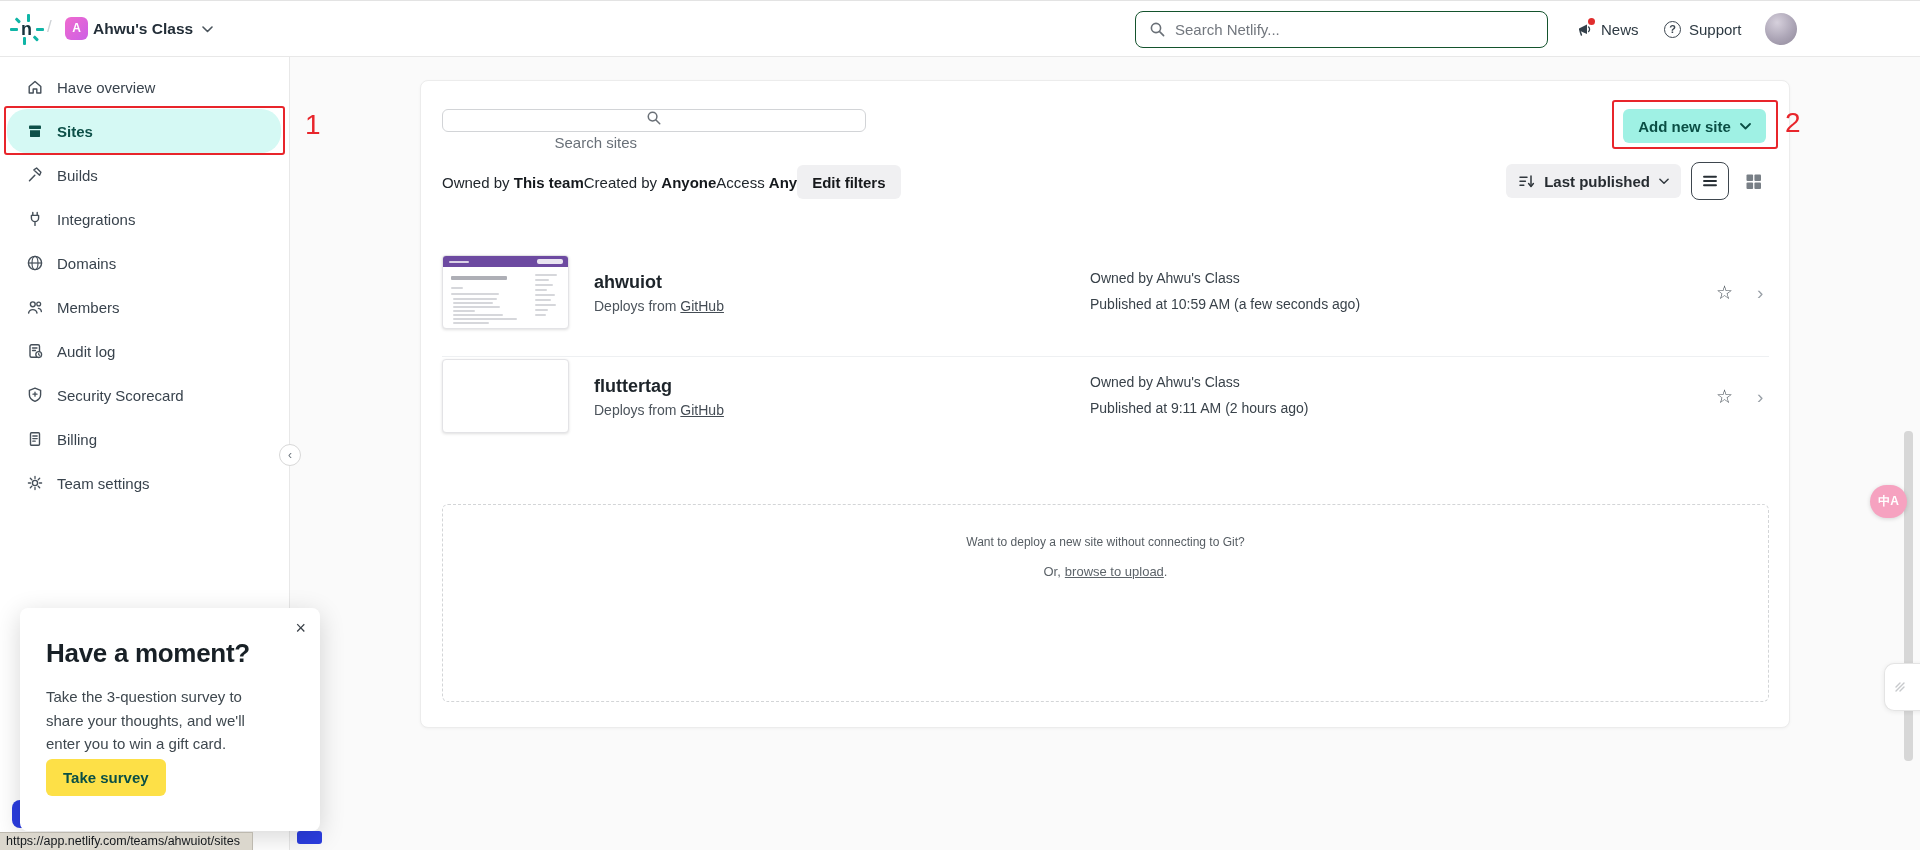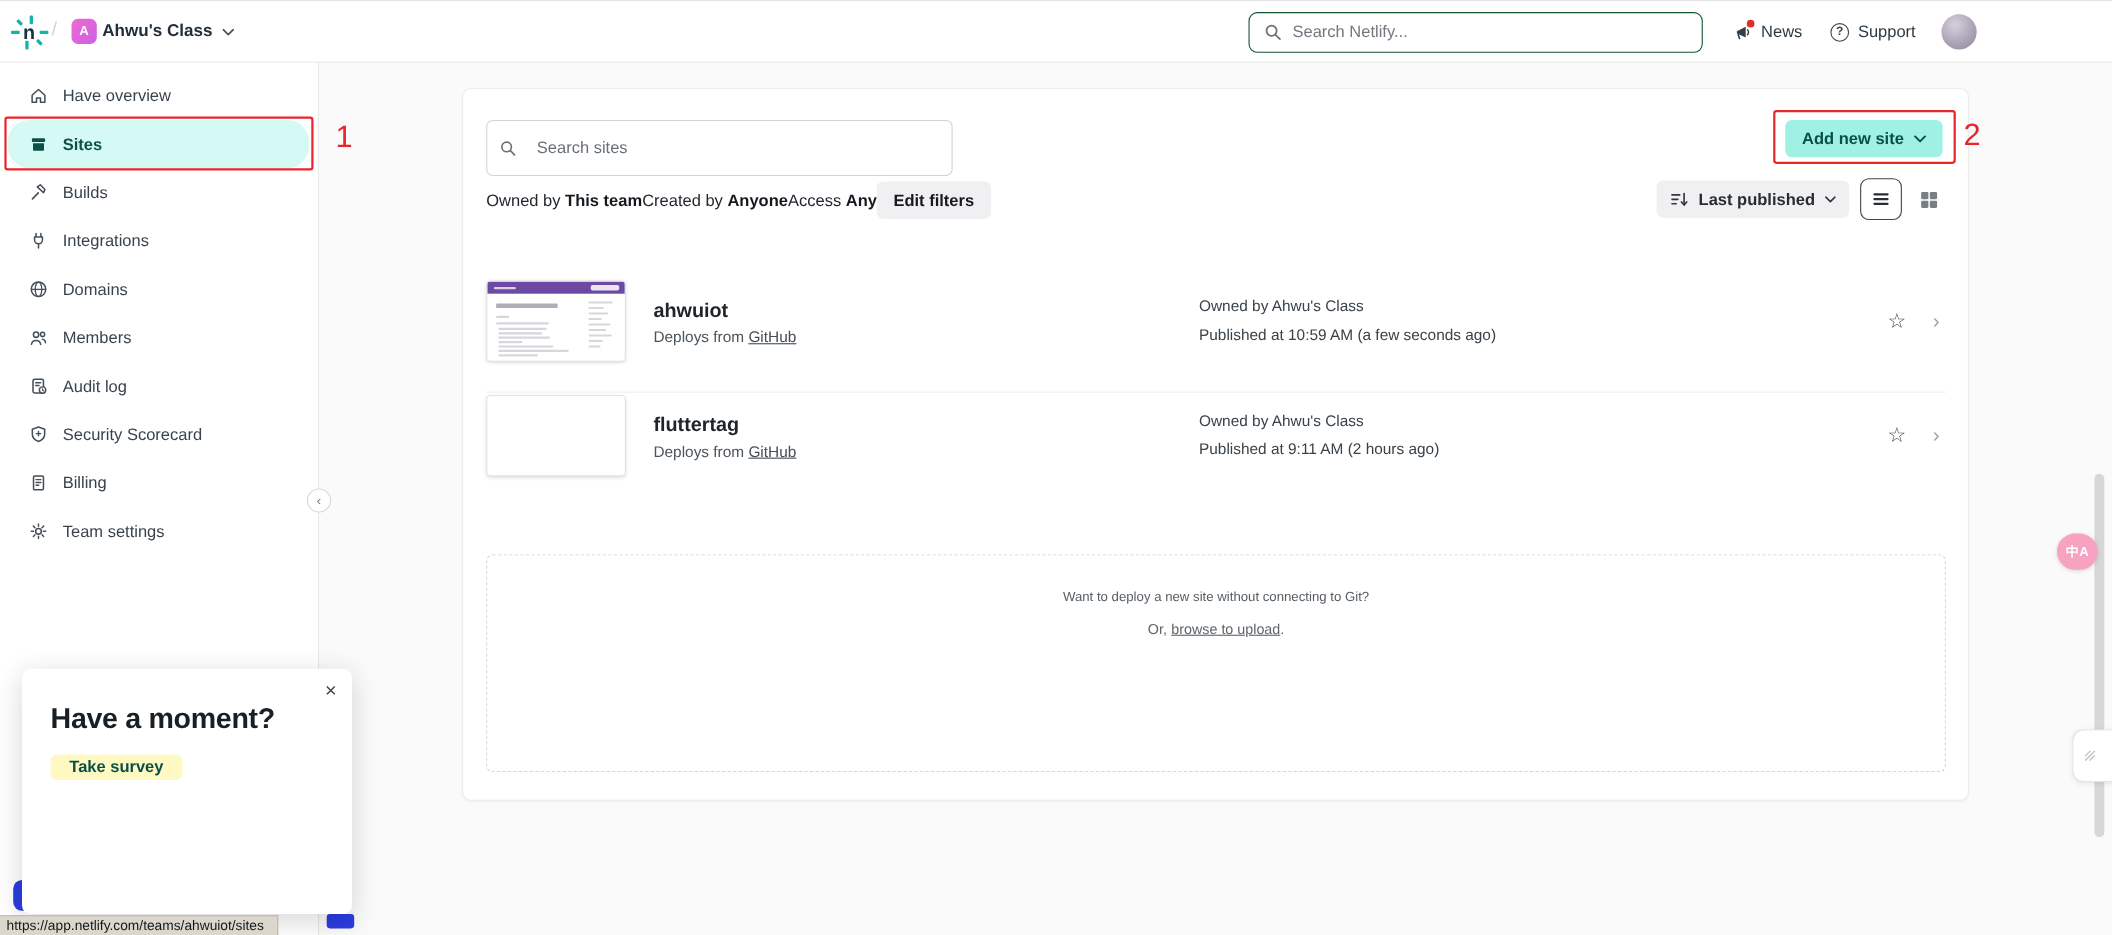--- a/index.html
+++ b/index.html
@@ -41,21 +41,21 @@
   .avatar{position:absolute;left:1765px;top:12px;width:32px;height:32px;border-radius:50%;background:radial-gradient(circle at 38% 30%,#d6d0dc,#aca5b6 55%,#8f8899);cursor:pointer;}
 
   
   .sidebar{position:absolute;left:0;top:56px;width:290px;bottom:0;background:#fff;border-right:1px solid #e8e8e8;padding-top:8px;z-index:10;}
   .side-item{height:44px;display:flex;align-items:center;gap:13px;padding-left:26px;font-size:15px;font-weight:500;color:#39434d;cursor:pointer;}
   .side-item.active{margin:0 8px 0 7px;padding-left:19px;background:#d5f9f4;border-radius:20px;color:#0d5048;font-weight:700;}
   .collapse-btn{position:absolute;left:279px;top:443px;width:22px;height:22px;border-radius:50%;background:#fff;border:1px solid #d8d8d8;color:#6a737b;font-size:12px;text-align:center;line-height:19px;cursor:pointer;z-index:12;}
 
   
   .card{position:absolute;left:420px;top:79px;width:1370px;height:648px;background:#fff;border:1px solid #ececec;border-radius:8px;box-shadow:0 1px 3px rgba(0,0,0,.04);z-index:5;}
-  .site-search{position:absolute;left:21px;top:28px;width:424px;height:51px;border:1px solid #d2d4d7;border-radius:6px;display:flex;align-items:center;padding:0 11px;gap:18px;background:#fff;}
+  .site-search{position:absolute;left:21px;top:28px;width:424px;height:23px;border:1px solid #d2d4d7;border-radius:6px;display:flex;align-items:center;padding:0 11px;gap:8px;background:#fff;flex-direction:column;}
   .site-search input{border:0;outline:0;flex:1;font-size:15px;font-family:"Liberation Sans",sans-serif;color:#32393f;background:transparent;}
   .site-search input::placeholder{color:#697078;}
   .add-btn{position:absolute;left:1202px;top:28px;width:143px;height:34px;background:#9ff1e4;border:0;border-radius:6px;font-family:"Liberation Sans",sans-serif;font-size:15px;font-weight:700;color:#0a4f45;display:flex;align-items:center;justify-content:center;gap:9px;cursor:pointer;}
 
   .filters{position:absolute;left:21px;top:84px;height:34px;display:flex;align-items:center;font-size:15px;color:#21272d;}
   .filters b{color:#15191d;}
   .chip-btn{height:34px;padding:0 15px;background:#f0f0f2;border:0;border-radius:6px;font-family:"Liberation Sans",sans-serif;font-size:15px;font-weight:700;color:#17191c;cursor:pointer;display:flex;align-items:center;gap:9px;}
   .filters-right{position:absolute;right:22px;top:80px;height:40px;display:flex;align-items:center;gap:10px;}
   .sort-pill{height:34px;padding:0 12px;background:#f0f0f2;border-radius:6px;display:flex;align-items:center;gap:9px;font-size:15px;font-weight:700;color:#272c31;cursor:pointer;}
   .view-list{width:38px;height:38px;border:1.5px solid #3e464e;border-radius:8px;background:#fff;display:flex;align-items:center;justify-content:center;cursor:pointer;}
@@ -92,21 +92,21 @@
   .anno-2{left:1612px;top:99px;width:166px;height:49px;}
   .anno-num{position:absolute;color:#e8252b;font-size:28px;z-index:40;}
   .num-1{left:305px;top:108px;}
   .num-2{left:1785px;top:106px;}
 
   
   .survey{position:absolute;left:20px;top:607px;width:300px;height:223px;background:#fff;border-radius:8px;box-shadow:0 6px 26px rgba(0,0,0,.16);z-index:50;padding:30px 26px;}
   .survey-close{position:absolute;right:14px;top:10px;font-size:18px;color:#3c434a;cursor:pointer;background:none;border:0;font-family:"Liberation Sans",sans-serif;}
   .survey-title{font-size:26px;font-weight:700;color:#182026;letter-spacing:-.3px;}
   .survey-body{margin-top:16px;width:232px;font-size:15px;line-height:1.58;color:#3f484f;}
-  .survey-btn{margin-top:17px;height:23px;padding:0 17px;background:#fef9c3;border:0;border-radius:6px;font-family:"Liberation Sans",sans-serif;font-size:15px;font-weight:700;color:#0a4f45;cursor:pointer;}
+  .survey-btn{margin-top:3px;height:37px;padding:0 17px;background:#fde047;border:0;border-radius:6px;font-family:"Liberation Sans",sans-serif;font-size:15px;font-weight:700;color:#0a4f45;cursor:pointer;}
 
   
   .blue-frag-1{position:absolute;left:12px;top:799px;width:28px;height:28px;border-radius:8px;background:#2b3de0;z-index:45;}
   .blue-frag-2{position:absolute;left:297px;top:830px;width:25px;height:13px;border-radius:3px;background:#2b3de0;z-index:45;}
   .statusbar{position:absolute;left:0;top:831px;width:253px;height:19px;background:#dbd7cd;border:1px solid #bdb9af;border-left:0;border-bottom:0;font-size:12.5px;color:#14181c;line-height:17px;padding-left:6px;z-index:60;white-space:nowrap;overflow:hidden;}
   .translate-btn{position:absolute;left:1870px;top:484px;width:37px;height:33px;border-radius:17px;background:#f6a2c0;color:#fff;font-size:12px;font-weight:700;text-align:center;line-height:33px;z-index:20;cursor:pointer;box-shadow:0 1px 4px rgba(0,0,0,.15);}
   .edge-widget{position:absolute;left:1884px;top:662px;width:40px;height:48px;background:#fff;border:1px solid #e4e4e4;border-right:0;border-radius:10px 0 0 10px;box-shadow:0 1px 5px rgba(0,0,0,.08);z-index:20;display:flex;align-items:center;padding-left:7px;cursor:pointer;}
   .scroll-thumb{position:absolute;left:1904px;top:430px;width:9px;height:330px;background:#d7d7d7;border-radius:4px;z-index:15;}
 </style>
 </head>
@@ -347,20 +347,21 @@
 <div class="anno-box anno-1"></div>
 <span class="anno-num num-1">1</span>
 <div class="anno-box anno-2"></div>
 <span class="anno-num num-2">2</span>
 
 <div class="blue-frag-1"></div>
 <div class="blue-frag-2"></div>
 <aside class="survey">
   <button class="survey-close">×</button>
   <h2 class="survey-title">Have a moment?</h2>
+  <p class="survey-body">Take the 3-question survey to share your thoughts, and we'll enter you to win a gift card.</p>
   <button class="survey-btn">Take survey</button>
 </aside>
 
 <div class="statusbar">https://app.netlify.com/teams/ahwuiot/sites</div>
 <div class="translate-btn">中A</div>
 <div class="edge-widget">
   <svg class="ico" width="16" height="16" viewBox="0 0 16 16">
       <path d="M4 12 L12 4 M4 8 L8 4 M8 12 L12 8" stroke="#c7c9cc" stroke-width="1.4" stroke-linecap="round"></path>
     </svg>
 </div>

